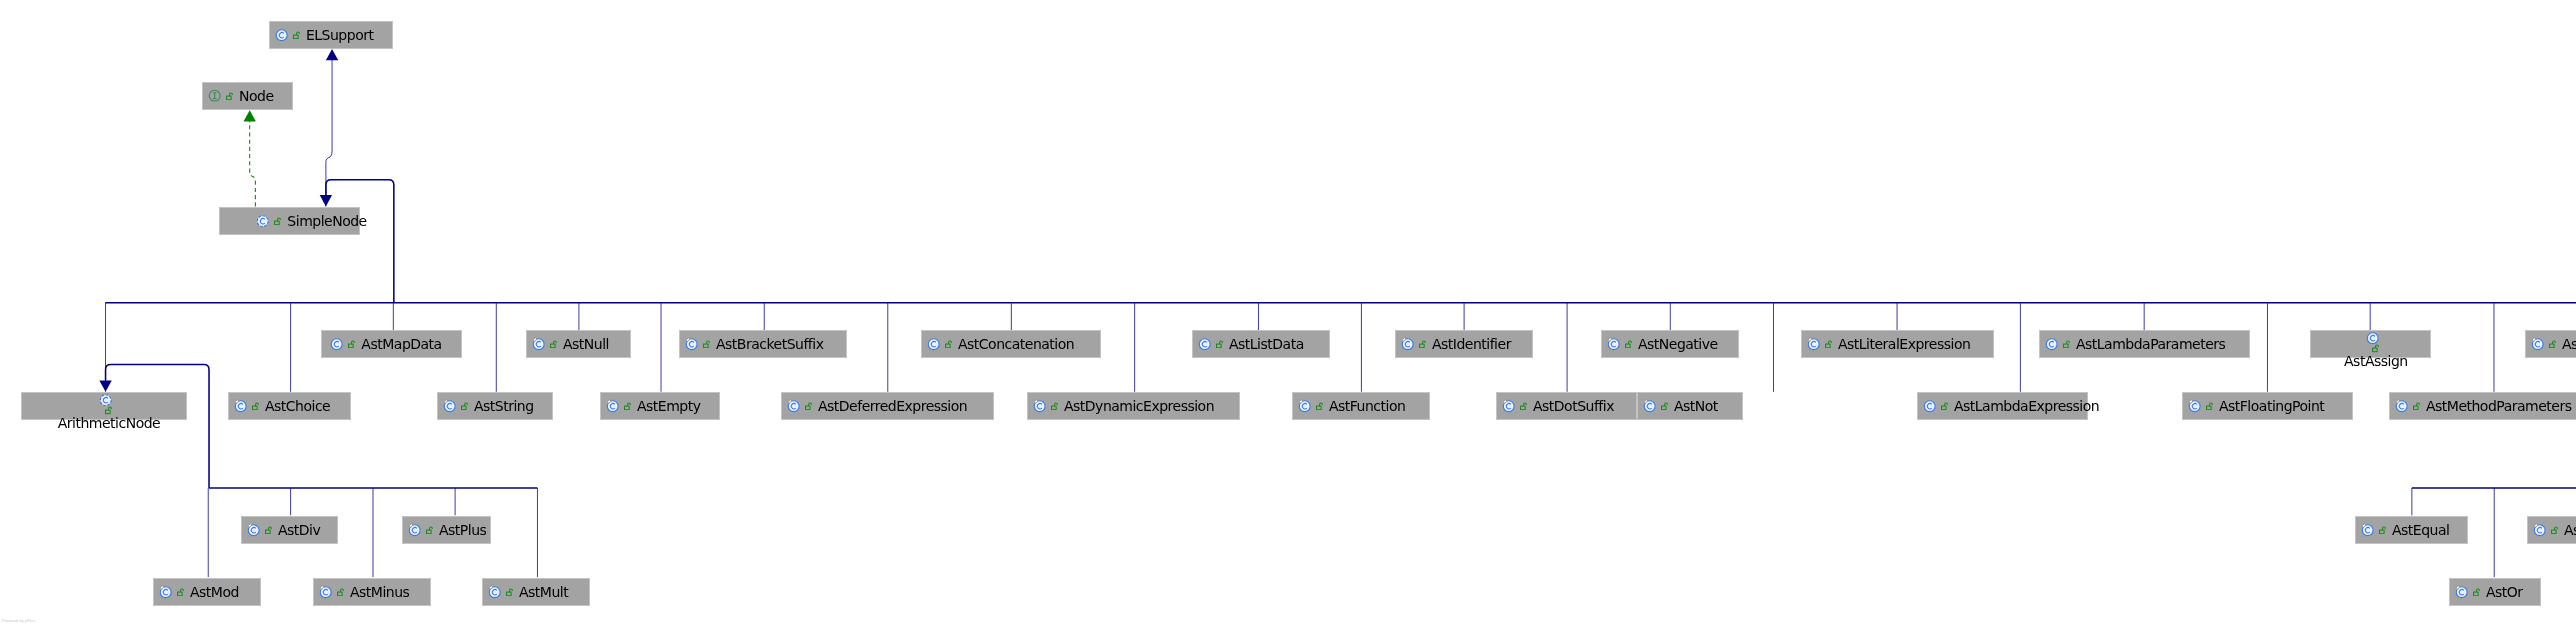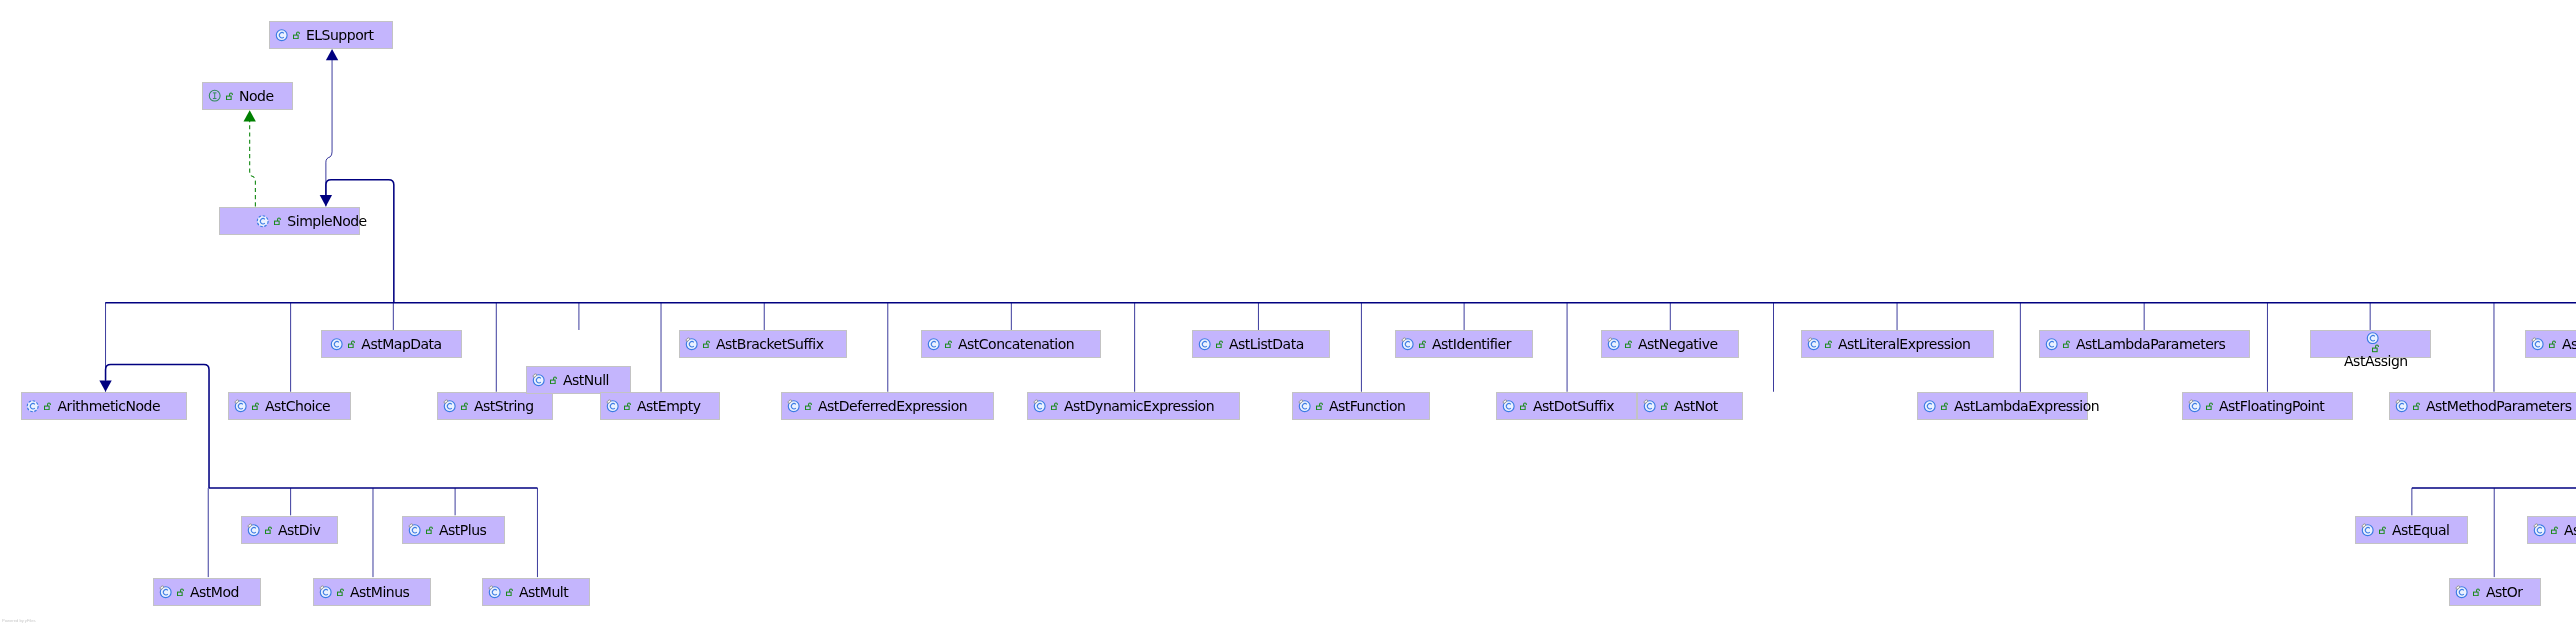--- a/index.html
+++ b/index.html
@@ -2,21 +2,21 @@
 <html style="font-size:8.2px"><head>
 <meta charset="utf-8">
 <style>
   html, body { margin: 0; padding: 0; background: #ffffff; }
   body { width: 3477px; height: 626px; position: relative; overflow: hidden;
          font-family: "DejaVu Sans", "Liberation Sans", sans-serif; }
   #canvas { position: absolute; left: 0; top: 0; width: 3477px; height: 626px; }
   #edges { position: absolute; left: 0; top: 0; }
   .node {
     position: absolute; box-sizing: border-box; height: 28px;
-    background: #c4b5fd; border: 1px solid #c3c3c3;
+    background: #a3a3a3; border: 1px solid #c3c3c3;
     display: flex; align-items: center; padding-left: 4.6px;
     white-space: nowrap; cursor: pointer;
   }
   .kind { width: 13.4px; height: 13.4px; flex: 0 0 13.4px; position: relative; }
   .kind svg { width: 13.4px; height: 13.4px; display: block; }
   .vis { width: 7.2px; height: 8.2px; flex: 0 0 7.2px; margin-left: 4.6px; }
   .vis svg { width: 7.2px; height: 8.2px; display: block; }
   .label { margin-left: 6.2px; font-size: 14px; color: #000000; letter-spacing: -0.5px;
            font-family: "DejaVu Sans", "Liberation Sans", sans-serif; }
   .footer { position: absolute; left: 2.1px; top: 618px; font-size: 4.1px; color: #c8c8c8;
@@ -124,21 +124,21 @@
           </svg>
         </span>
         <span class="vis">
           <svg viewBox="0 0 14 16">
             <rect x="1" y="8" width="9" height="7" fill="none" stroke="#1a8a1a" stroke-width="2"></rect>
             <path d="M7 8V4.5a2.7 2.7 0 0 1 5.4 0V6" fill="none" stroke="#1a8a1a" stroke-width="2"></path>
           </svg>
         </span>
         <span class="label">SimpleNode</span>
       </div>
-      <div class="node" style="left: 20.6px; top: 392px; width: 166px;">
+      <div class="node" style="left: 20.6px; top: 392px; width: 166px; flex-direction: column;">
         <span class="kind">
           <svg viewBox="0 0 26 26">
             <circle cx="13" cy="14" r="10.5" fill="#eaf1ff" stroke="#3b7be3" stroke-width="2.2" stroke-dasharray="5 3"></circle>
             <path d="M17.2 10.2a5.2 5.2 0 1 0 0 7.6" fill="none" stroke="#3b7be3" stroke-width="2"></path>
           </svg>
         </span>
         <span class="vis">
           <svg viewBox="0 0 14 16">
             <rect x="1" y="8" width="9" height="7" fill="none" stroke="#1a8a1a" stroke-width="2"></rect>
             <path d="M7 8V4.5a2.7 2.7 0 0 1 5.4 0V6" fill="none" stroke="#1a8a1a" stroke-width="2"></path>
@@ -186,21 +186,21 @@
           </svg>
         </span>
         <span class="vis">
           <svg viewBox="0 0 14 16">
             <rect x="1" y="8" width="9" height="7" fill="none" stroke="#1a8a1a" stroke-width="2"></rect>
             <path d="M7 8V4.5a2.7 2.7 0 0 1 5.4 0V6" fill="none" stroke="#1a8a1a" stroke-width="2"></path>
           </svg>
         </span>
         <span class="label">AstString</span>
       </div>
-      <div class="node" style="left: 526px; top: 330px; width: 105px; margin-top: 36px;">
+      <div class="node" style="left: 526px; top: 330px; width: 105px;">
         <span class="kind">
           <svg viewBox="0 0 26 26">
             <circle cx="13" cy="14" r="10.5" fill="#eaf1ff" stroke="#3b7be3" stroke-width="2.2"></circle>
             <path d="M17.2 10.2a5.2 5.2 0 1 0 0 7.6" fill="none" stroke="#3b7be3" stroke-width="2"></path>
             <ellipse cx="5.5" cy="5" rx="4" ry="2.4" transform="rotate(-40 5.5 5)" fill="#f2f2f2" stroke="#8a8a8a" stroke-width="1.5"></ellipse>
           </svg>
         </span>
         <span class="vis">
           <svg viewBox="0 0 14 16">
             <rect x="1" y="8" width="9" height="7" fill="none" stroke="#1a8a1a" stroke-width="2"></rect>
@@ -501,21 +501,21 @@
           </svg>
         </span>
         <span class="vis">
           <svg viewBox="0 0 14 16">
             <rect x="1" y="8" width="9" height="7" fill="none" stroke="#1a8a1a" stroke-width="2"></rect>
             <path d="M7 8V4.5a2.7 2.7 0 0 1 5.4 0V6" fill="none" stroke="#1a8a1a" stroke-width="2"></path>
           </svg>
         </span>
         <span class="label">AstDiv</span>
       </div>
-      <div class="node" style="left: 402px; top: 516px; width: 103px;">
+      <div class="node" style="left: 402px; top: 516px; width: 89px;">
         <span class="kind">
           <svg viewBox="0 0 26 26">
             <circle cx="13" cy="14" r="10.5" fill="#eaf1ff" stroke="#3b7be3" stroke-width="2.2"></circle>
             <path d="M17.2 10.2a5.2 5.2 0 1 0 0 7.6" fill="none" stroke="#3b7be3" stroke-width="2"></path>
             <ellipse cx="5.5" cy="5" rx="4" ry="2.4" transform="rotate(-40 5.5 5)" fill="#f2f2f2" stroke="#8a8a8a" stroke-width="1.5"></ellipse>
           </svg>
         </span>
         <span class="vis">
           <svg viewBox="0 0 14 16">
             <rect x="1" y="8" width="9" height="7" fill="none" stroke="#1a8a1a" stroke-width="2"></rect>

